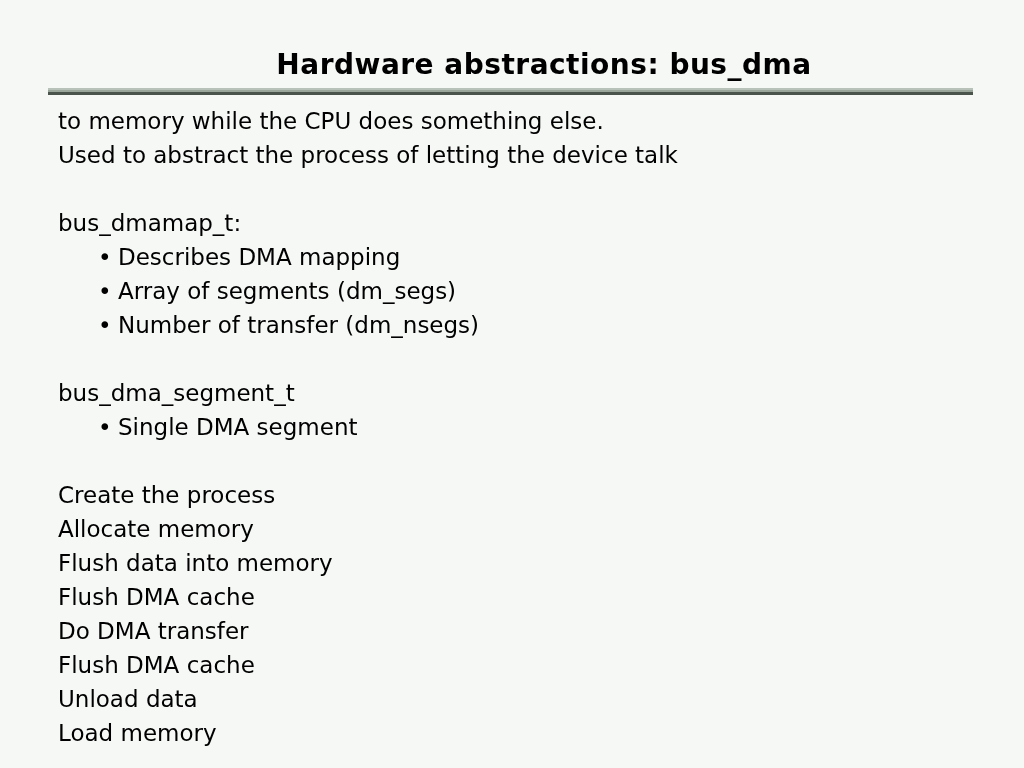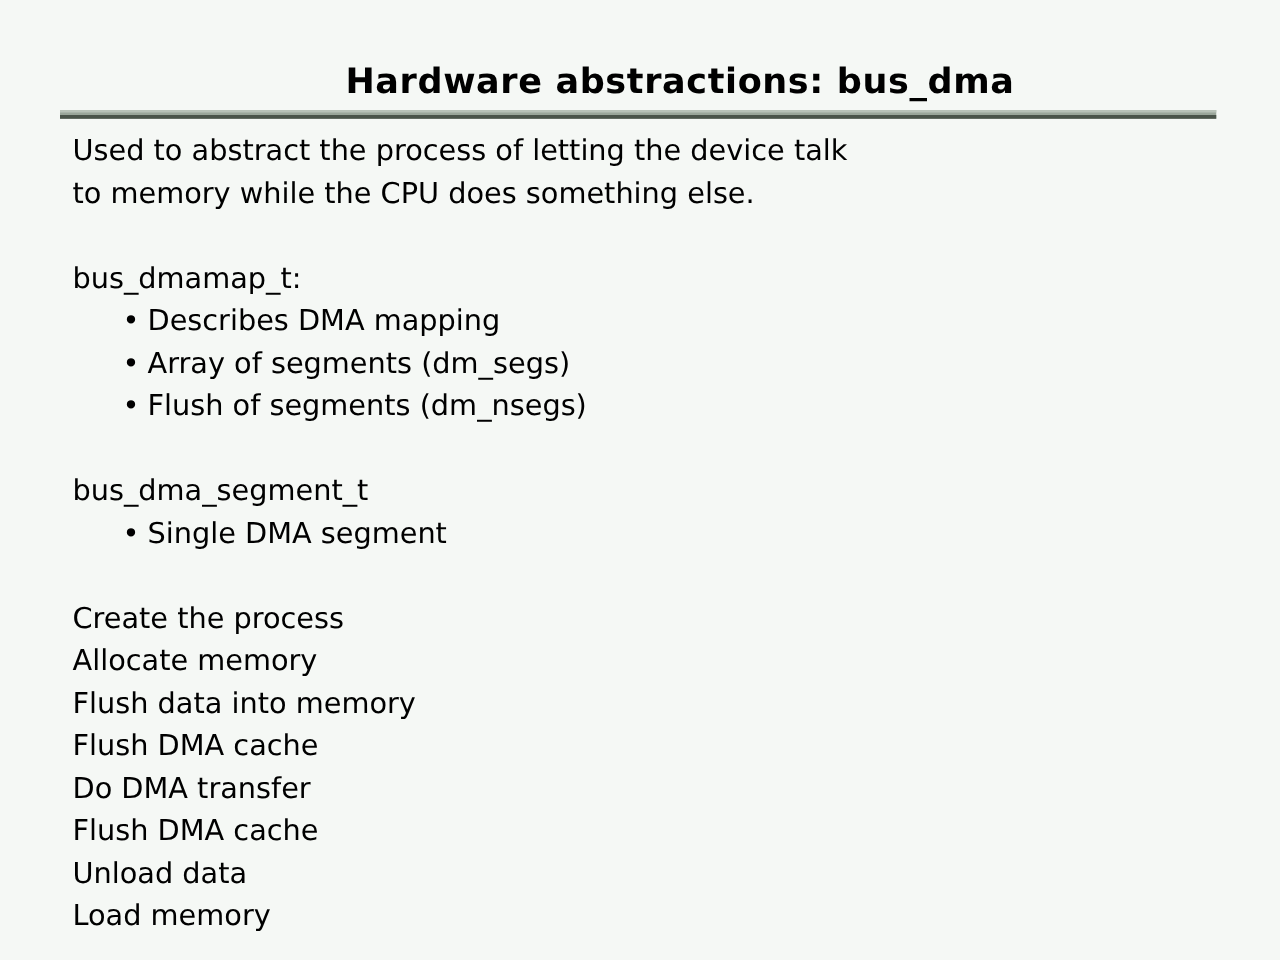--- a/index.html
+++ b/index.html
@@ -85,29 +85,29 @@
 </head>
 <body>
 
 <div class="slide">
 
   <div class="slide-title">Hardware abstractions: bus_dma</div>
   <div class="title-rule"></div>
 
   <div class="body">
 
+    <div class="line">to memory while the CPU does something else.</div>
     <div class="line">Used to abstract the process of letting the device talk</div>
-    <div class="line">to memory while the CPU does something else.</div>
 
     <div class="spacer"></div>
 
     <div class="line">bus_dmamap_t:</div>
     <div class="bullet-line"><span class="bullet-dot">•</span><span class="bullet-text">Describes DMA mapping</span></div>
     <div class="bullet-line"><span class="bullet-dot">•</span><span class="bullet-text">Array of segments (dm_segs)</span></div>
-    <div class="bullet-line"><span class="bullet-dot">•</span><span class="bullet-text">Flush of segments (dm_nsegs)</span></div>
+    <div class="bullet-line"><span class="bullet-dot">•</span><span class="bullet-text">Number of transfer (dm_nsegs)</span></div>
 
     <div class="spacer"></div>
 
     <div class="line">bus_dma_segment_t</div>
     <div class="bullet-line"><span class="bullet-dot">•</span><span class="bullet-text">Single DMA segment</span></div>
 
     <div class="spacer"></div>
 
     <div class="line">Create the process</div>
     <div class="line">Allocate memory</div>

